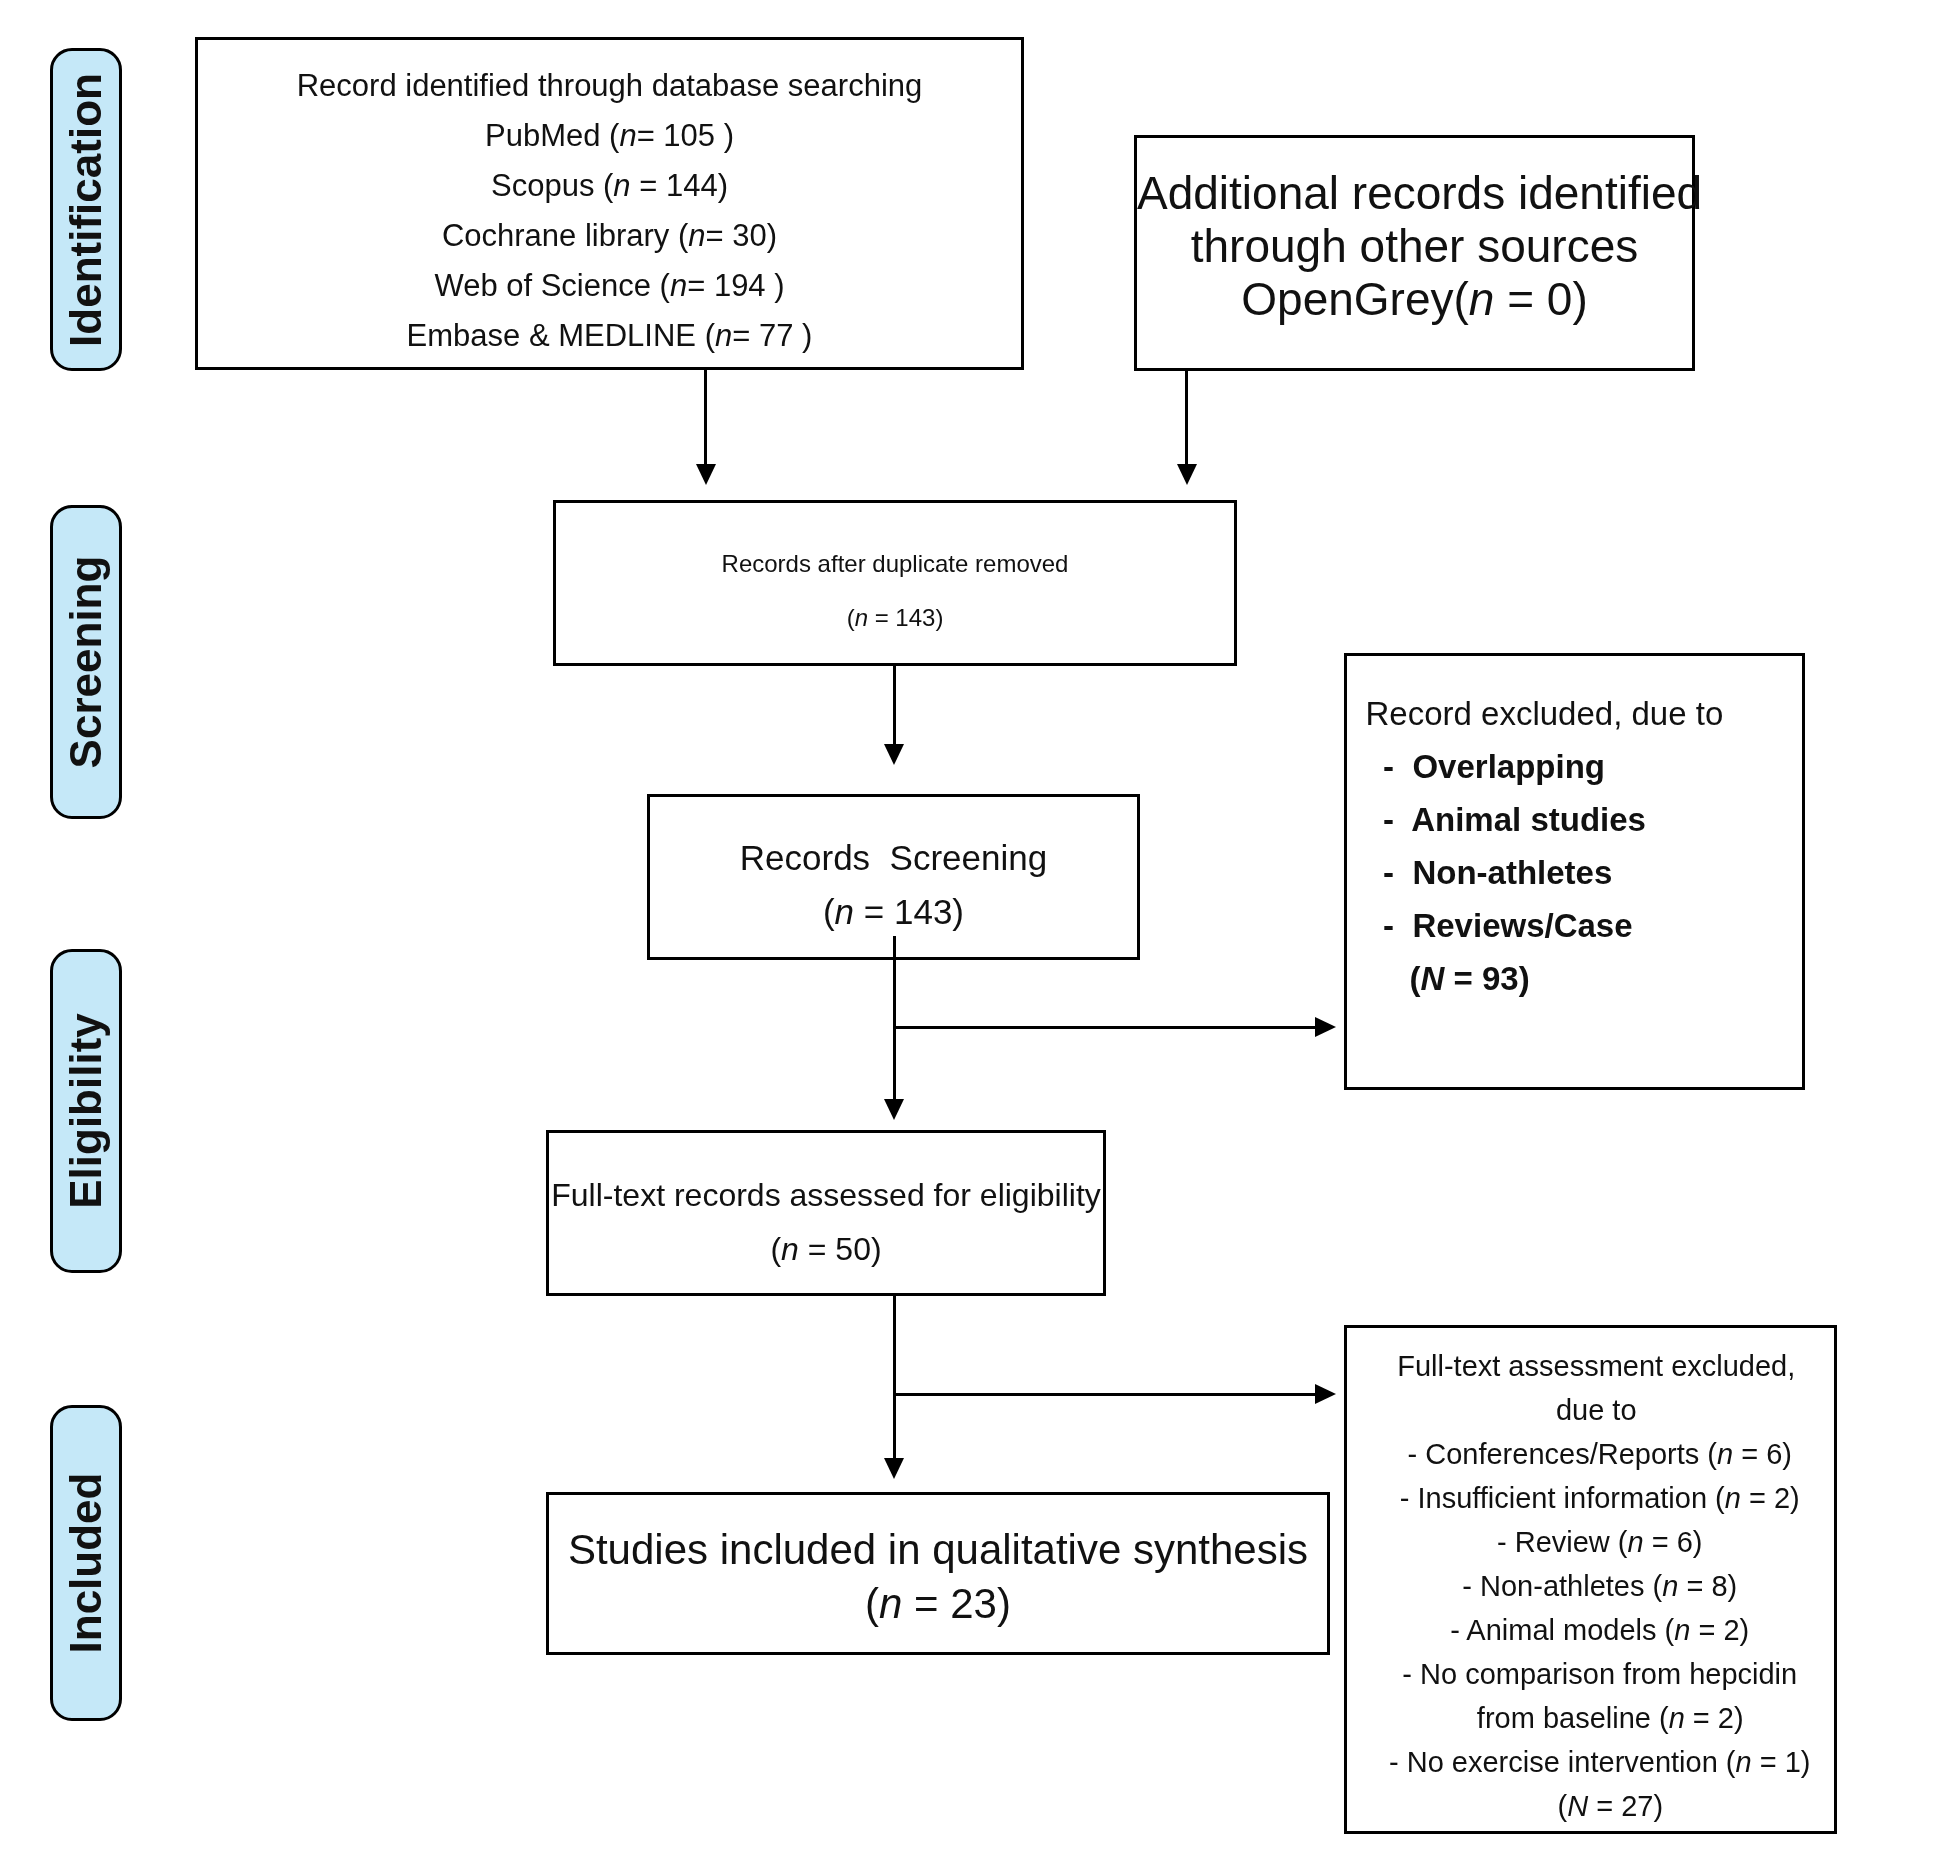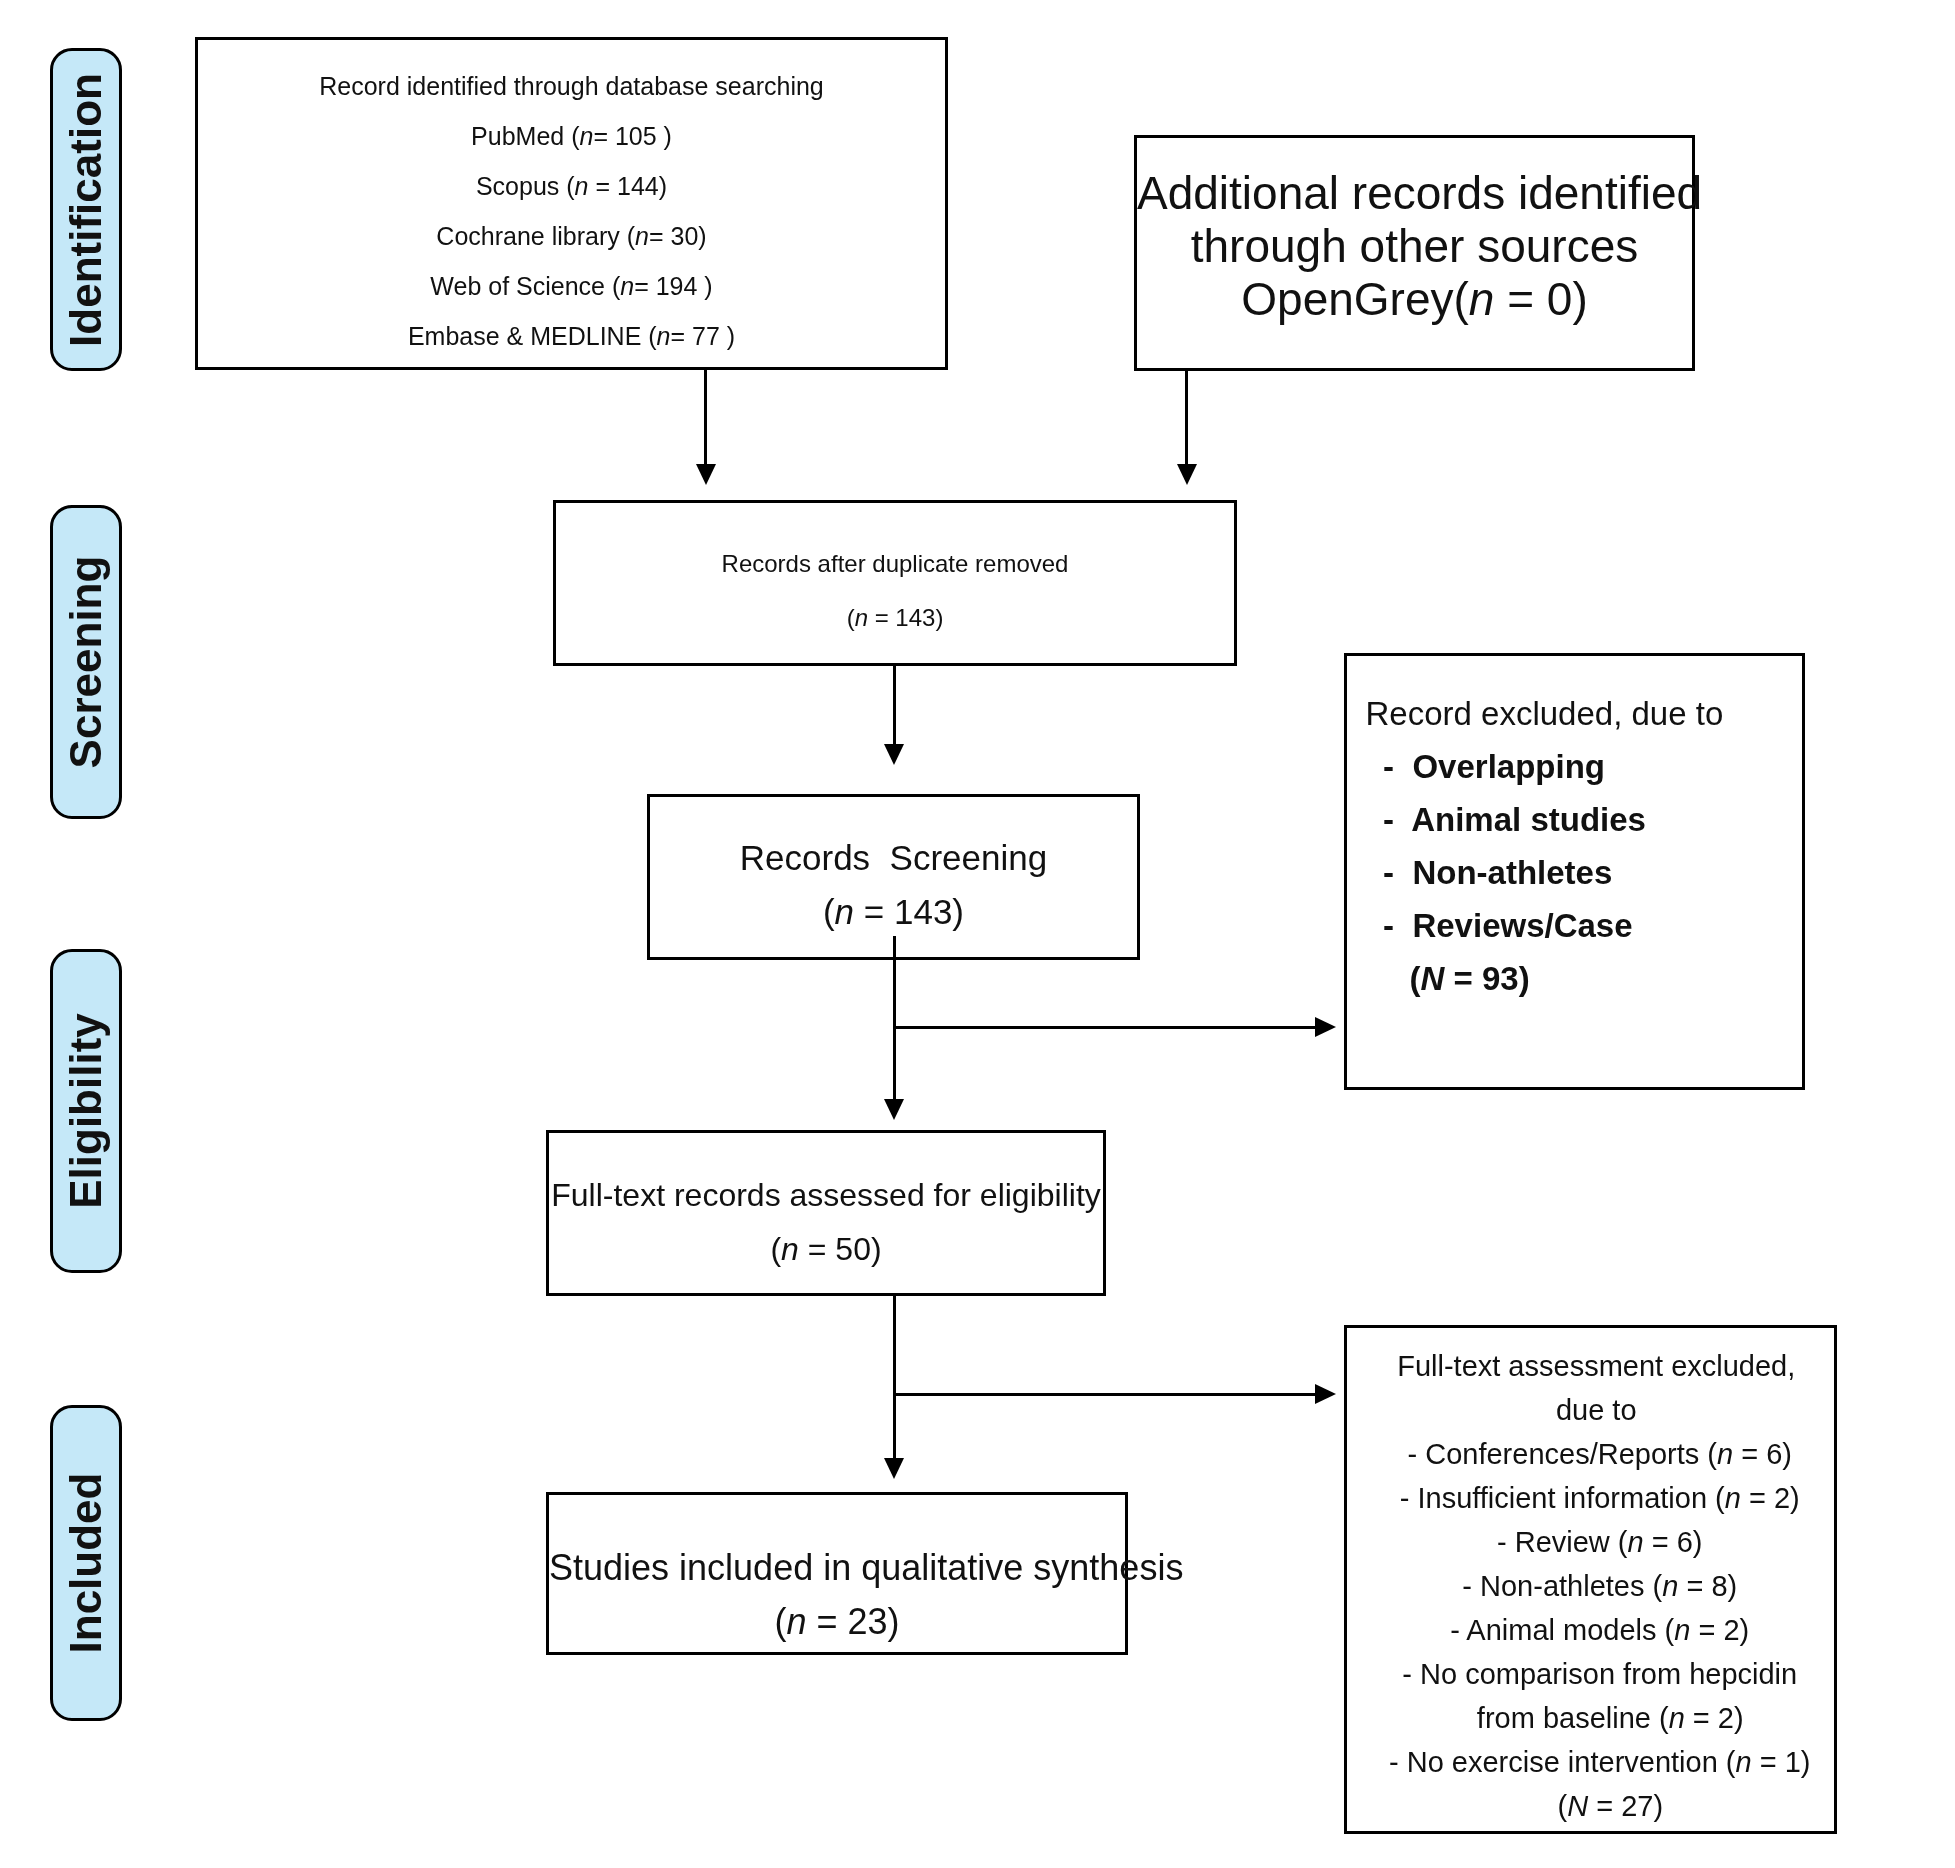--- a/index.html
+++ b/index.html
@@ -22,27 +22,27 @@
     position:absolute;
     box-sizing:border-box;
     border:3.2px solid var(--border);
     background:var(--box-fill);
   }
   .centered{text-align:center;}
   .ln{white-space:nowrap;}
   i{font-style:italic;}
 
   
-  .b1{left:195px;top:37px;width:753px;height:333px;padding-top:21px;font-size:25px;line-height:50px;}
+  .b1{left:195px;top:37px;width:829px;height:333px;padding-top:21px;font-size:31px;line-height:50px;}
   .b2{left:1134px;top:135px;width:561px;height:236px;padding-top:29px;font-size:46px;line-height:53px;}
   .b3{left:553px;top:500px;width:684px;height:166px;padding-top:34px;font-size:24px;line-height:54px;}
   .b4{left:647px;top:770px;width:493px;height:166px;padding-top:34px;font-size:35px;line-height:54px;margin-top:24px;}
   .b5{left:1344px;top:653px;width:461px;height:437px;padding:31px 9.2px 0 18.5px;font-size:33px;line-height:53px;text-align:left;}
   .b6{left:546px;top:1130px;width:560px;height:166px;padding-top:35px;font-size:32px;line-height:54px;}
-  .b7{left:546px;top:1492px;width:582px;height:163px;padding-top:46px;font-size:36px;line-height:54px;}
+  .b7{left:546px;top:1492px;width:784px;height:163px;padding-top:28px;font-size:42px;line-height:54px;}
   .b8{left:1344px;top:1325px;width:493px;height:509px;padding:16px 7px 0 18.5px;font-size:29px;line-height:44px;text-align:center;}
   .b5 .item{padding-left:17.6px;font-weight:bold;}
   .b5 .indent2{padding-left:44px;}
   .b8 .item{padding-left:7px;}
   .b8 .indent2{padding-left:28px;}
 
   
   .side{
     position:absolute;
     left:50px;width:72px;

